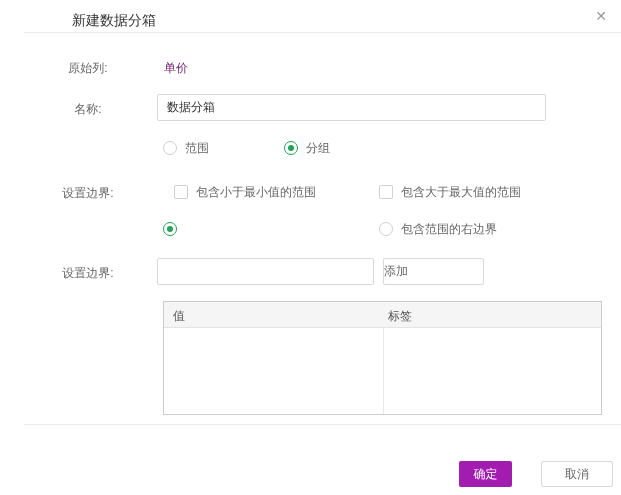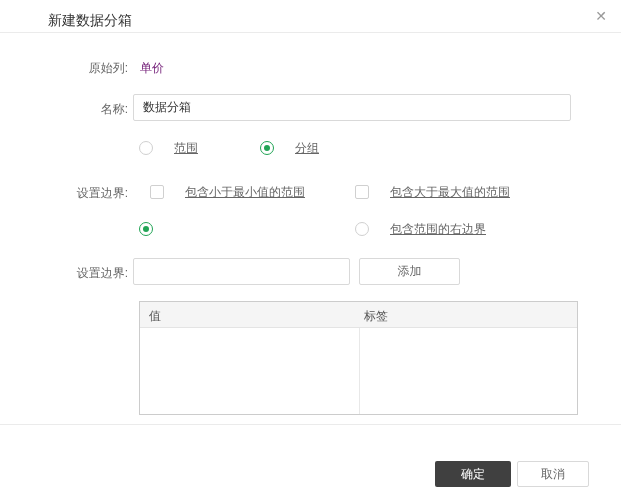--- a/index.html
+++ b/index.html
@@ -4,69 +4,69 @@
 <style>
   * { margin: 0; padding: 0; box-sizing: border-box; }
   html, body { width: 621px; height: 495px; }
   body {
     font-family: "Liberation Sans", "DejaVu Sans", sans-serif;
     background: #fff;
     position: relative;
     color: #666;
     font-size: 12px;
   }
-  .dialog { position: absolute; inset: 0; background: #fff; }
+  .dialog { position: absolute; inset: 0; background: #fff; margin-left: 24px; }
 
   .dlg-title {
     position: absolute; left: 48px; top: 12px;
     font-size: 14px; color: #333; font-weight: 500;
   }
   .dlg-close {
     position: absolute; right: 10px; top: 6px;
     width: 20px; height: 20px; line-height: 20px; text-align: center;
     color: #999; font-size: 14px; cursor: pointer;
   }
   .divider-top { position: absolute; left: 0; top: 32px; width: 621px; height: 1px; background: #ebebeb; }
   .divider-bottom { position: absolute; left: 0; top: 424px; width: 621px; height: 1px; background: #ebebeb; }
 
-  .lbl { position: absolute; left: 28px; width: 100px; text-align: right; color: #666; }
+  .lbl { position: absolute; left: 14px; width: 100px; text-align: center; color: #666; }
   .val { position: absolute; color: #701a75; }
 
   .text-input {
     position: absolute;
     border: 1px solid #d9d9d9; border-radius: 2px;
     background: #fff; color: #333; font-size: 12px;
     padding: 0 9px; outline: none;
     font-family: "Liberation Sans", "DejaVu Sans", sans-serif;
   }
-  #name-input { left: 133px; top: 94px; width: 438px; height: 27px; }
+  #name-input { left: 133px; top: 94px; width: 389px; height: 27px; }
   #scale-input { left: 133px; top: 258px; width: 217px; height: 27px; }
 
-  .opt { position: absolute; display: flex; align-items: center; gap: 21px; height: 16px; cursor: pointer; text-decoration: underline; }
+  .opt { position: absolute; display: flex; align-items: center; gap: 8px; height: 16px; cursor: pointer; }
   .opt .txt { color: #666; }
 
   .radio {
     width: 14px; height: 14px; border-radius: 50%;
     border: 1px solid #d0d0d0; background: #fff; flex: 0 0 auto;
     position: relative;
   }
   .radio.selected { border-color: #21a455; }
   .radio.selected::after {
     content: ""; position: absolute; left: 3px; top: 3px;
     width: 6px; height: 6px; border-radius: 50%; background: #21a455;
   }
   .checkbox {
     width: 14px; height: 14px; border-radius: 2px;
     border: 1px solid #d0d0d0; background: #fff; flex: 0 0 auto;
   }
 
   .btn {
     position: absolute; height: 27px;
     border: 1px solid #d9d9d9; border-radius: 2px; background: #fff;
-    color: #666; font-size: 12px; text-align: center; line-height: 25px;
+    color: #666; font-size: 12px; text-align: left; line-height: 25px;
     cursor: pointer;
     font-family: "Liberation Sans", "DejaVu Sans", sans-serif;
   }
   #add-btn { left: 359px; top: 258px; width: 101px; }
   #del-btn { left: 470px; top: 258px; width: 103px; }
 
   .bin-table {
     position: absolute; left: 139px; top: 301px; width: 439px; height: 114px;
     border: 1px solid #ccc; background: #fff;
   }
@@ -81,21 +81,21 @@
     position: absolute; left: 219px; top: 26px; bottom: 0; width: 1px; background: #e8e8e8;
   }
   .bin-table .tbody { position: absolute; left: 0; top: 26px; right: 0; bottom: 0; }
 
   .footer-btn {
     position: absolute; top: 461px; height: 26px;
     border-radius: 2px; font-size: 12px; text-align: center; line-height: 26px;
     cursor: pointer;
     font-family: "Liberation Sans", "DejaVu Sans", sans-serif;
   }
-  #ok-btn { left: 435px; width: 76px; background: #404040; color: #fff; border: none; line-height: 26px; }
+  #ok-btn { left: 435px; width: 53px; background: #a21caf; color: #fff; border: none; line-height: 26px; }
   #cancel-btn { left: 517px; width: 72px; background: #fff; color: #666; border: 1px solid #d9d9d9; line-height: 24px; }
 </style>
 </head>
 <body>
 
 <div class="dialog">
 
   <div class="dlg-title">新建数据分箱</div>
   <div class="dlg-close">✕</div>
   <div class="divider-top"></div>

